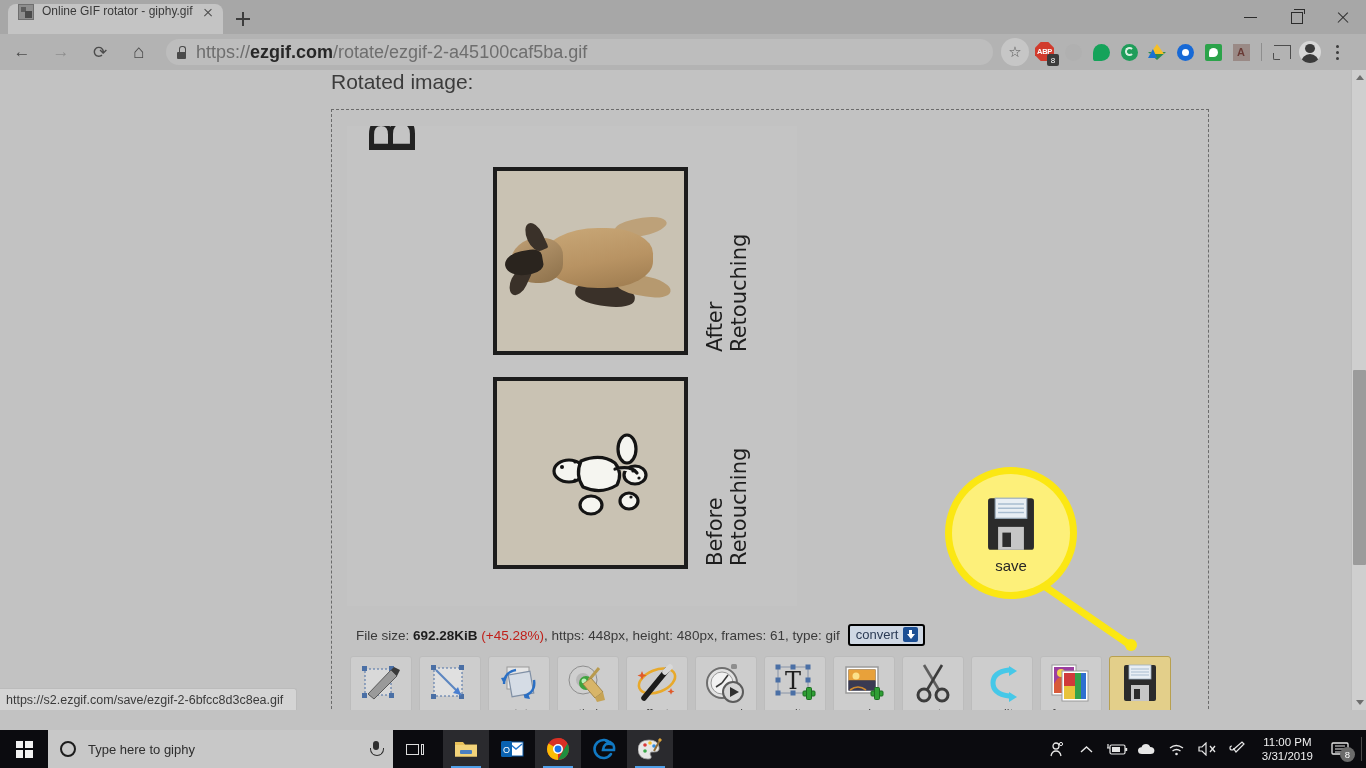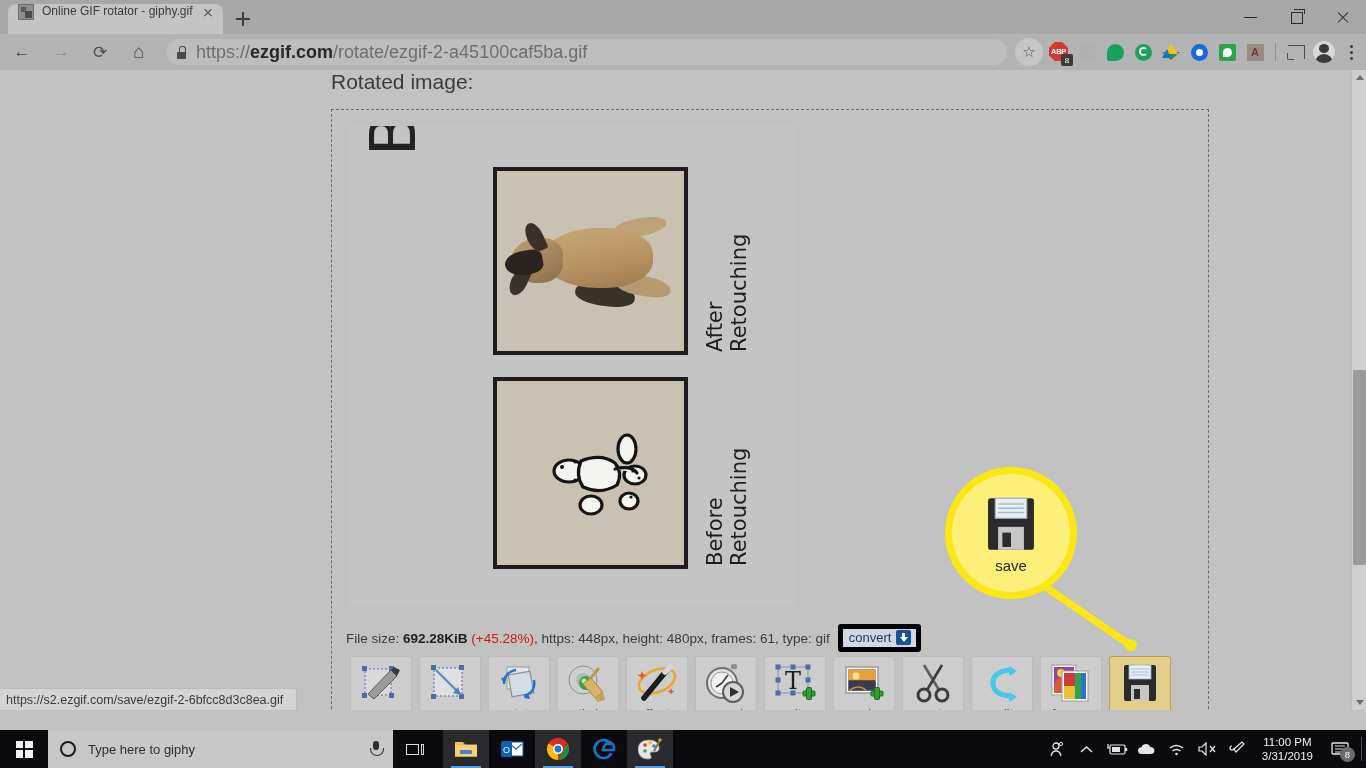--- a/index.html
+++ b/index.html
@@ -131,21 +131,21 @@
   .url-text { font-size: 18px; color: #4f4f4f; white-space: nowrap; }
   .url-text b { color: #272727; font-weight: 700; }
   .url-text .dim { color: #6e6e6e; }
   .star-icon {
     width: 28px; height: 28px; border-radius: 50%;
     background: #c6c6c6;
     display: flex; align-items: center; justify-content: center;
     font-size: 15px; color: #555; flex: 0 0 28px; margin-right: 2px;
     cursor: pointer;
   }
-  .extbar { display: flex; align-items: center; gap: 0px; padding-right: 2px; }
+  .extbar { display: flex; align-items: center; gap: 0px; padding-right: 16px; }
   .ext { width: 28px; height: 28px; position: relative; cursor: pointer;
          display:flex; align-items:center; justify-content:center; }
   .ext-dot { width: 17px; height: 17px; border-radius: 50%; }
   .divider-v { width: 1px; height: 18px; background: #8e8e8e; margin: 0 6px; }
   .avatar-ic {
     width: 22px; height: 22px; border-radius: 50%;
     background: #d7d7d7; position: relative; overflow: hidden;
   }
   .avatar-ic::before {
     content: ""; position: absolute; left: 6px; top: 3px;
@@ -266,31 +266,31 @@
     line-height: 1.15;
     white-space: nowrap;
     transform: rotate(-90deg);
     transform-origin: left top;
   }
   .caption.after  { left: 356px; top: 226px; }
   .caption.before { left: 356px; top: 440px; }
 
   
   .info-line {
-    position: absolute; left: 14px; top: 514px;
+    position: absolute; left: 24px; top: 514px;
     font-size: 13.5px; color: #3a3a3a;
     white-space: nowrap;
     display: flex; align-items: center; text-align: right;
   }
   .info-line b { color: #1d1d1d; }
   .pct { color: #c0201a; }
   .convert-btn {
     display: inline-flex; align-items: center; gap: 5px;
     background: #cfd8e4;
-    border: 5px solid #000000;
+    border: 2px solid #000000;
     border-radius: 3px;
     padding: 1px 5px 2px 6px;
     margin-left: 8px;
     font-size: 13px; color: #2b3b55;
     cursor: pointer;
   }
   .dl-badge {
     width: 15px; height: 15px; background: #1c4f94; border-radius: 2px;
     position: relative; display: inline-block;
   }

